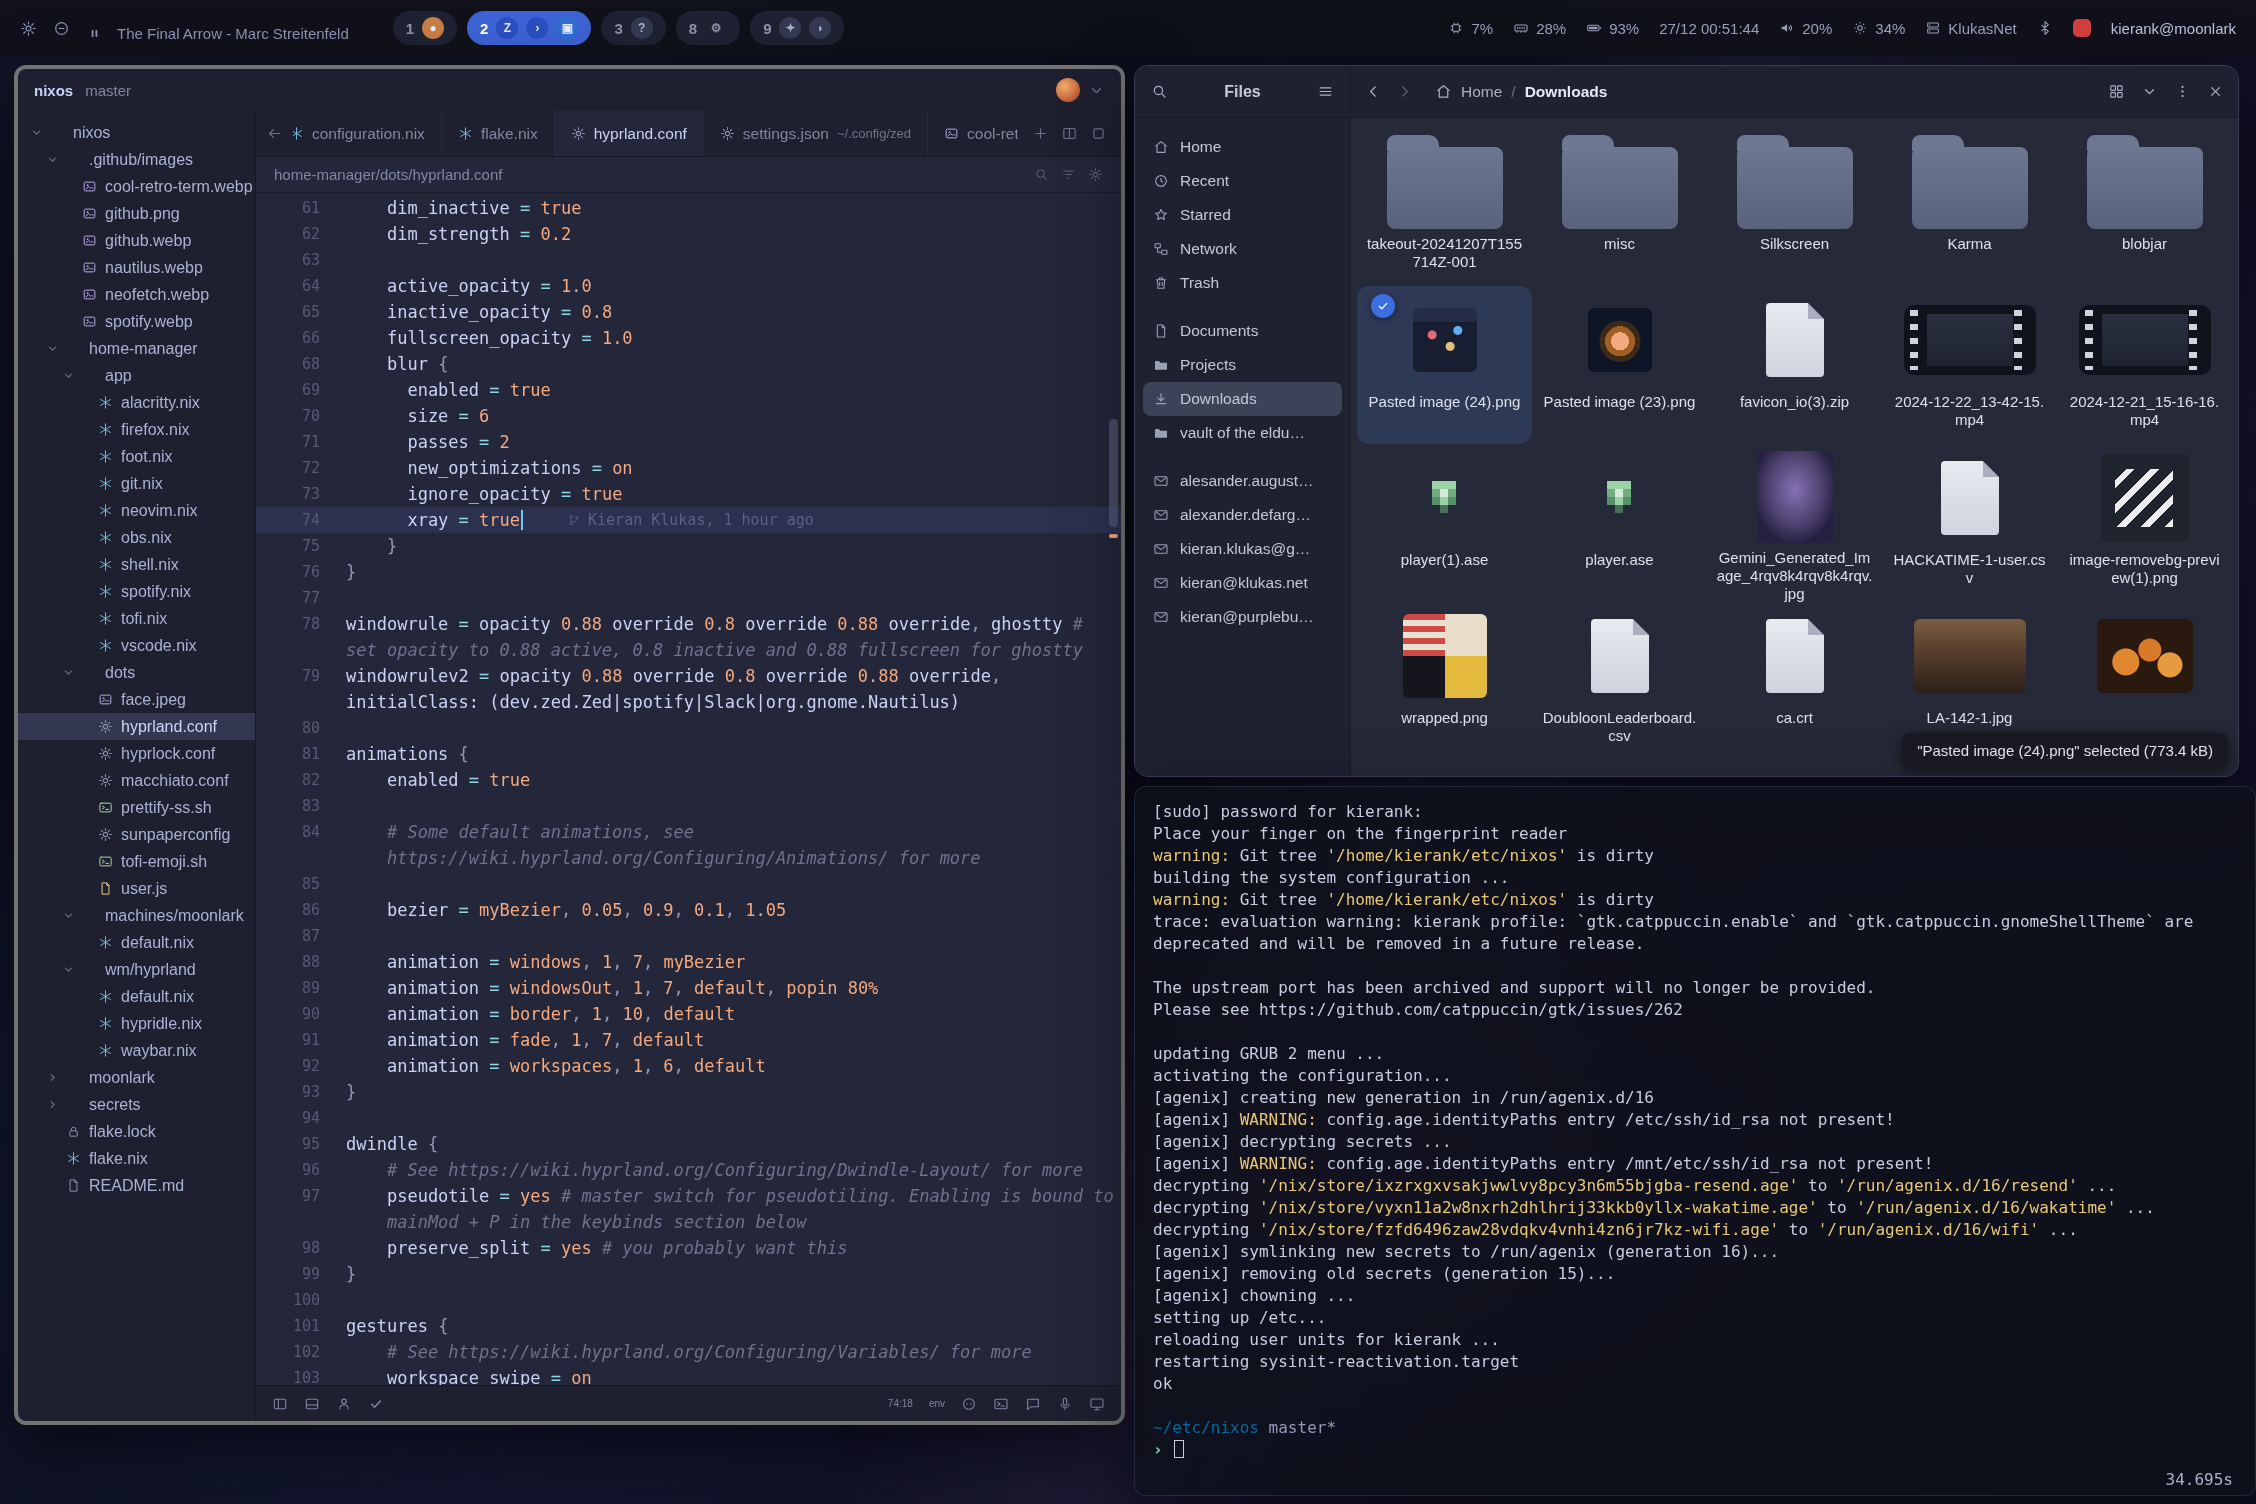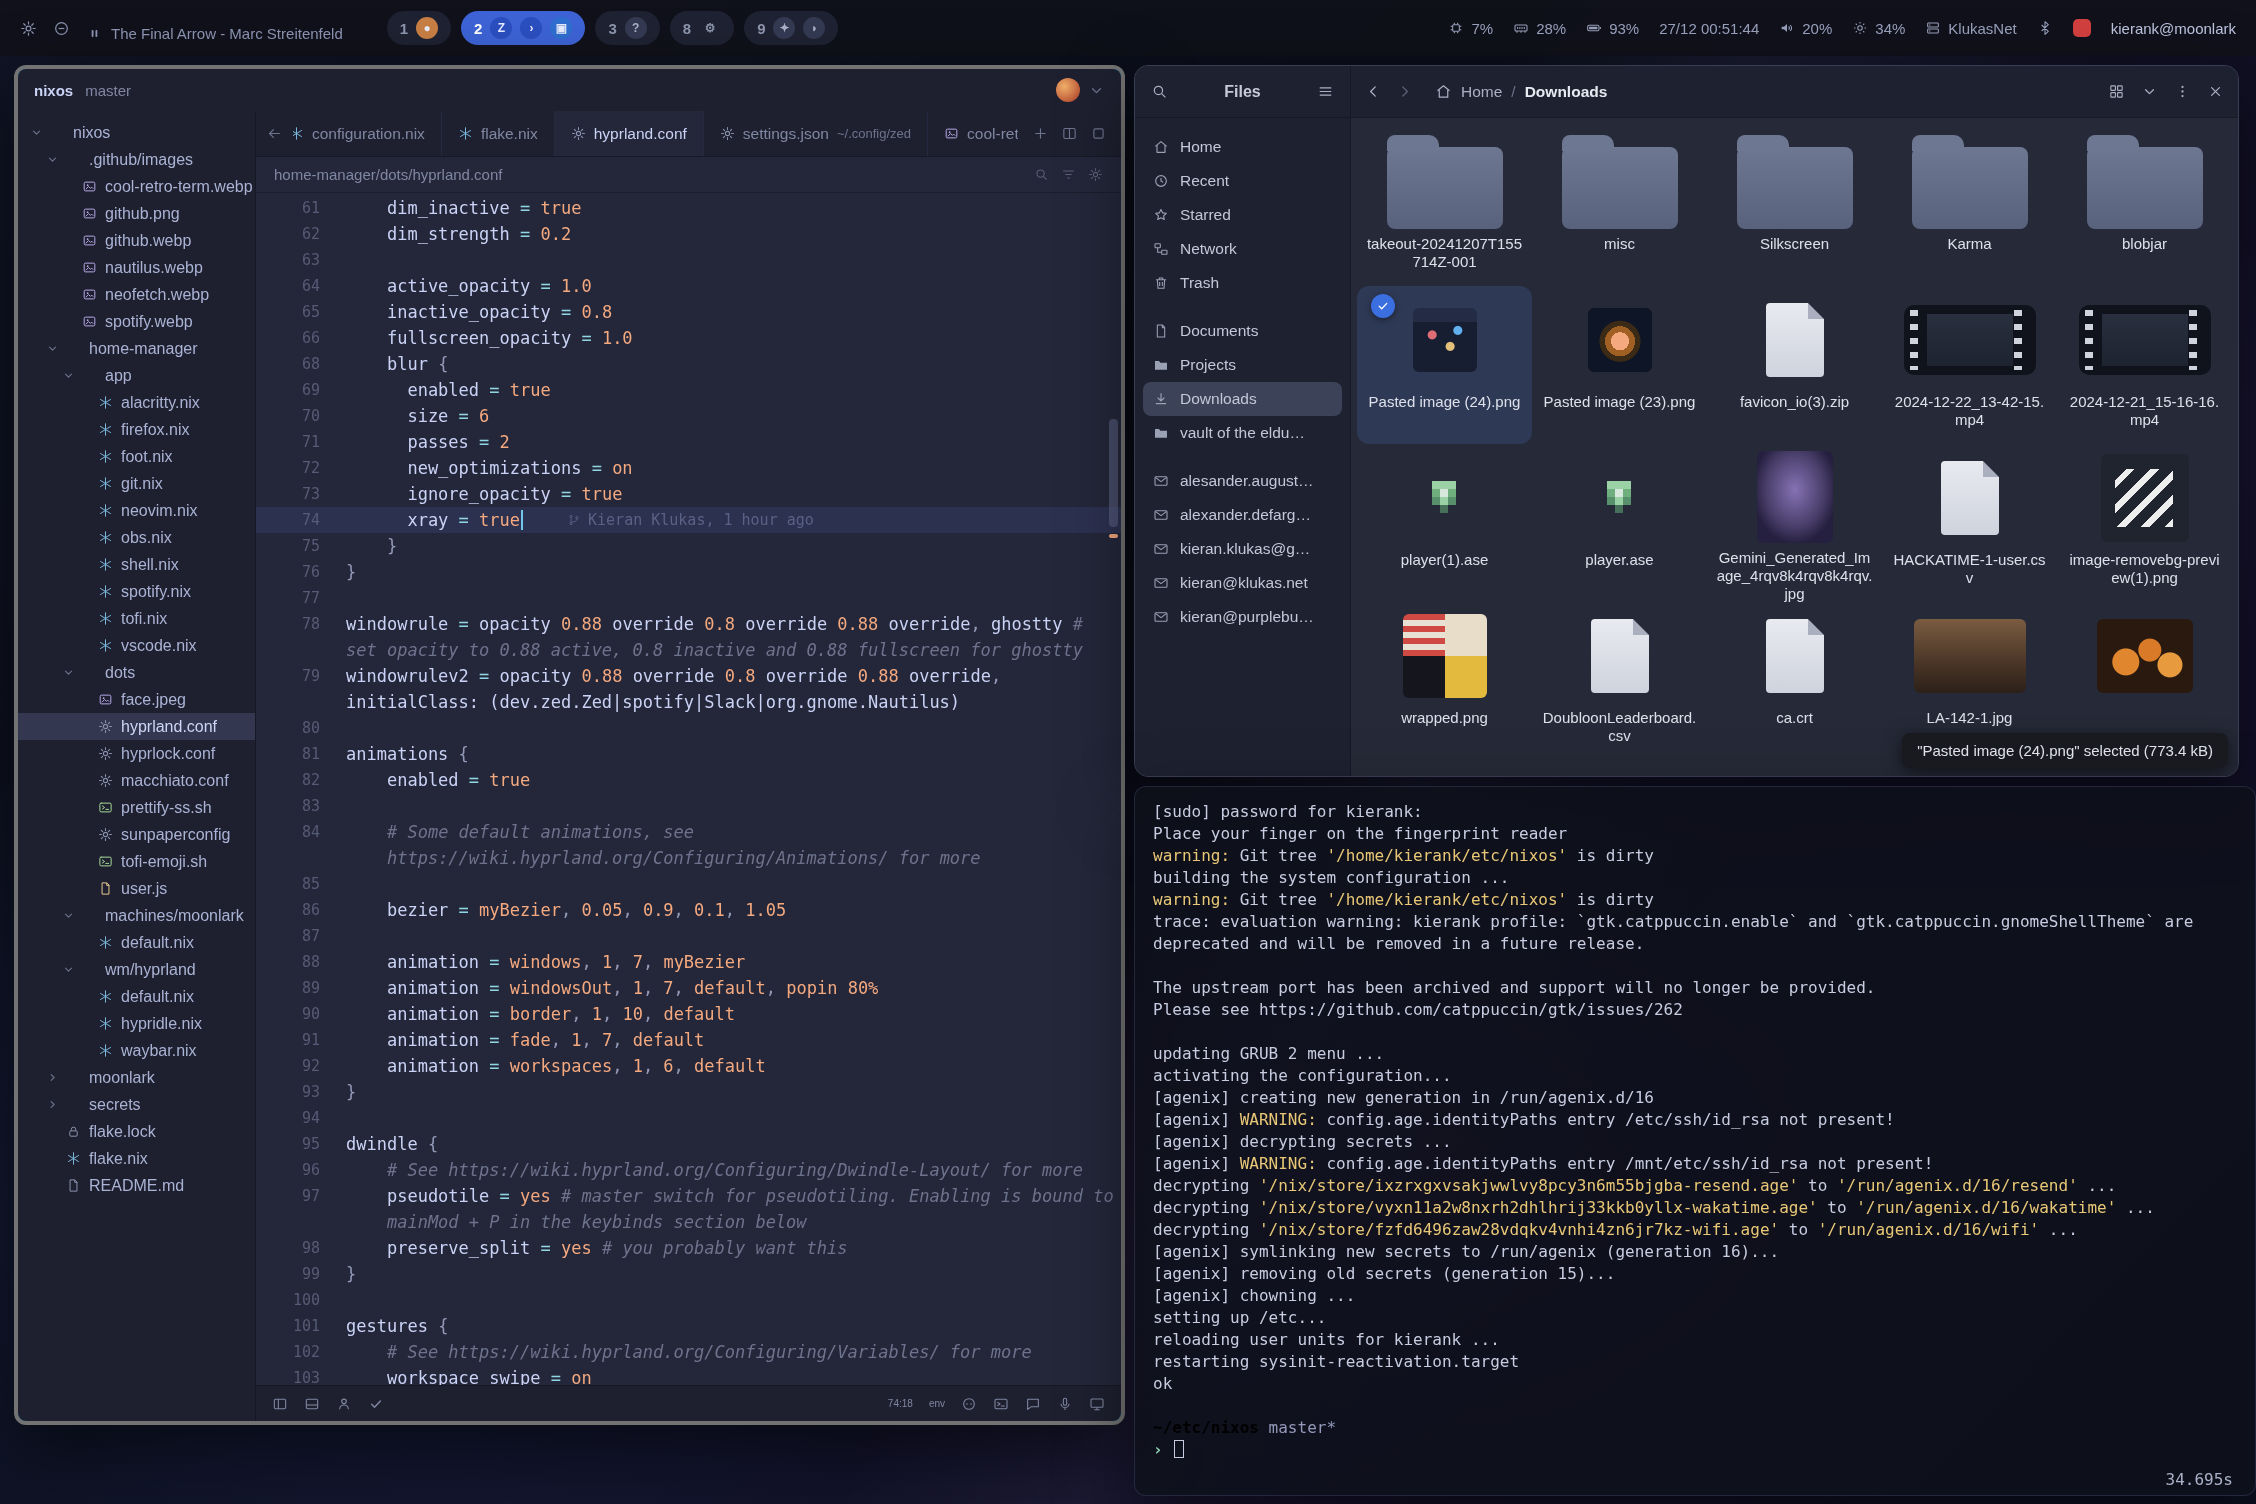--- a/index.html
+++ b/index.html
@@ -14,21 +14,21 @@
       linear-gradient(115deg, transparent 52%, rgba(150,160,230,.07) 60%, transparent 72%),
       linear-gradient(135deg, #101425, #0b0e1a 40%, #141029 75%, #0d1022);
   }
   .ic{width:17px;height:17px;display:block;}
 
   
   .topbar{position:absolute;left:0;top:0;right:0;height:56px;background:rgba(16,17,26,.93);
     display:flex;align-items:center;padding:0 20px;gap:18px;color:#99a1bd;font-size:15px;}
   .tb-left{display:flex;align-items:center;gap:16px;}
   .tb-iconbtn{color:#8a92b0;display:flex;align-items:center;}
-  .tb-media{display:flex;align-items:center;gap:8px;color:#8d95b3;margin-top:10px;}
+  .tb-media{display:flex;align-items:center;gap:14px;color:#8d95b3;margin-top:10px;}
   .ws-wrap{display:flex;align-items:center;gap:10px;margin-left:28px;}
   .ws{height:34px;border-radius:17px;background:#1f2232;display:flex;align-items:center;gap:8px;
     padding:0 13px;color:#8f96ad;font-weight:700;}
   .ws.active{background:#3d63d6;color:#fff;}
   .ws-num{font-size:15px;}
   .ws-app{width:22px;height:22px;border-radius:50%;display:flex;align-items:center;justify-content:center;
     font-size:12px;font-weight:700;color:#e8ecff;}
   .a-orange{background:#c97f45;} .a-blue{background:#2b4fc0;} .a-blue2{background:#2b4fc0;}
   .a-blue3{background:#2f6fd0;} .a-dim{background:#333a52;color:#aab2cc;} .a-plain{background:transparent;color:#8f96ad;}
   .tb-right{margin-left:auto;display:flex;align-items:center;gap:20px;}
@@ -165,21 +165,21 @@
     radial-gradient(circle at 76% 62%, #e89a3f 0 12px, transparent 13px), #2a190e;}
   .f-tip{position:absolute;right:10px;bottom:8px;background:#191a20;color:#dfe2ea;padding:9px 15px;
     border-radius:8px;font-size:15px;box-shadow:0 4px 18px rgba(0,0,0,.55);z-index:9;white-space:nowrap;}
 
   
   .term{position:absolute;left:1134px;top:786px;width:1122px;height:710px;border-radius:12px;
     background:rgba(14,16,26,.87);border:1px solid rgba(92,102,142,.28);box-shadow:0 26px 70px rgba(0,0,0,.5);
     padding:14px 18px;font-family:"DejaVu Sans Mono", monospace;font-size:16px;line-height:22px;
     color:#c7cce0;overflow:hidden;}
   .tline{white-space:pre-wrap;min-height:22px;}
-  .t-d{color:#c7cce0;} .t-y{color:#e8c776;} .t-b{color:#000000;font-weight:bold;} .t-m{color:#9399b8;} .t-g{color:#8fd6b4;font-weight:700;}
+  .t-d{color:#c7cce0;} .t-y{color:#e8c776;} .t-b{color:#0369a1;} .t-m{color:#9399b8;} .t-g{color:#8fd6b4;font-weight:700;}
   .cursorblk{display:none;width:10px;height:18px;border:1.5px solid #c7cce0;vertical-align:-3px;margin-left:2px;}
   .tline.prompt .cursorblk{display:inline-block;}
   .duration{position:absolute;right:22px;bottom:4px;color:#a9b0c8;}
 </style>
 </head>
 <body>
 
 <svg width="0" height="0" style="position:absolute" aria-hidden="true">
 <defs>
 <symbol id="i-gear" viewBox="0 0 24 24">

